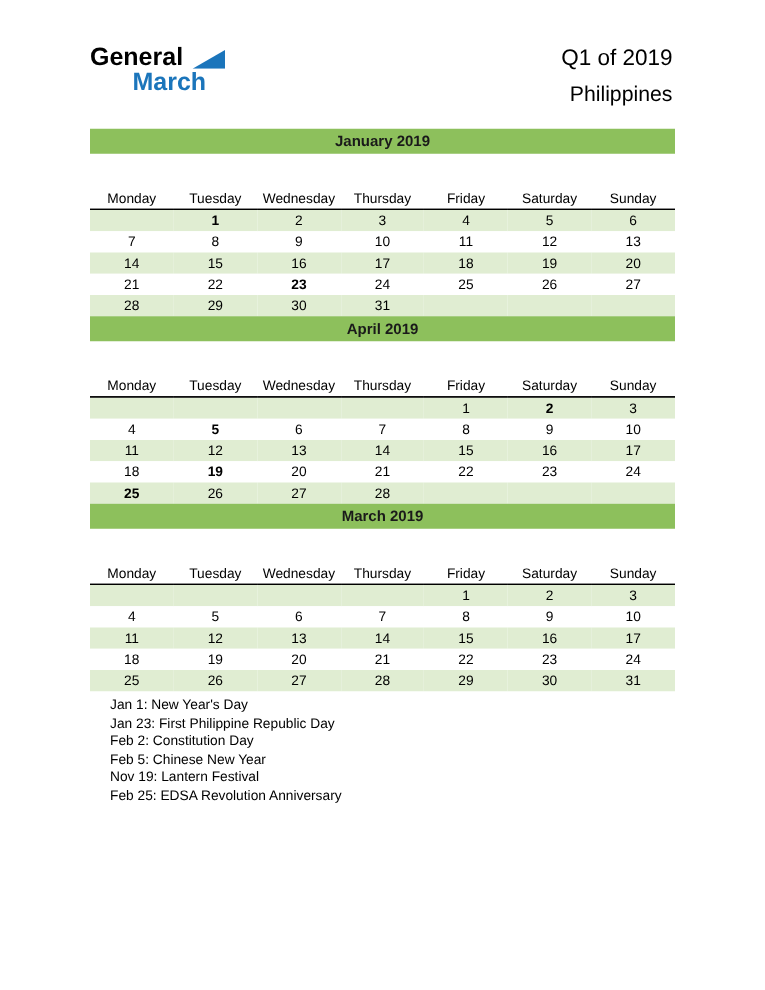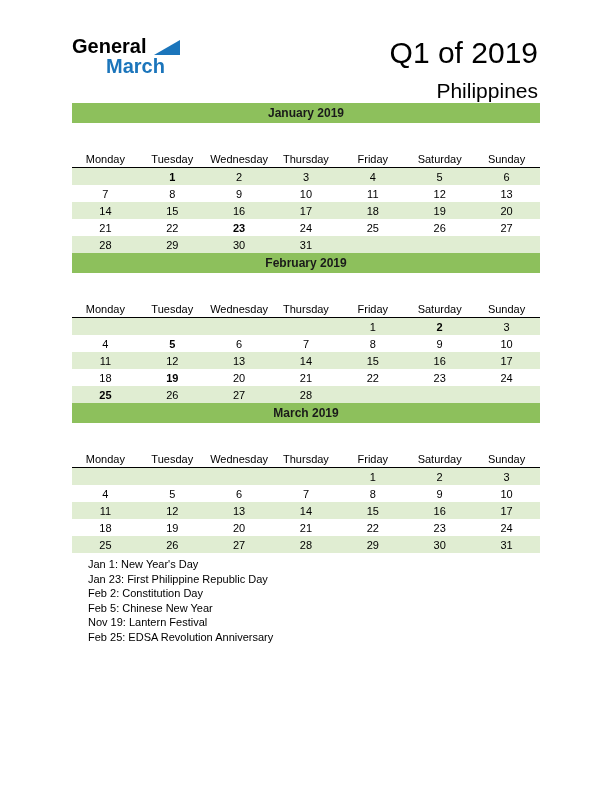--- a/index.html
+++ b/index.html
@@ -41,25 +41,25 @@
   .logo-flag { display: inline-block; margin-bottom: 1px; }
   .logo-blue {
     font-size: 20px;
     font-weight: bold;
     color: var(--brand-blue, #1B75BB);
     margin-left: 34px;
     margin-top: 0px;
   }
   .titles { text-align: right; }
   .q-title {
-    font-size: 30px;
+    font-size: 18px;
     color: #000;
   }
   .subtitle {
-    font-size: 21px;
+    font-size: 17px;
     margin-top: 9px;
     color: #000;
   }
 
   
   .months {
     position: absolute;
     top: 103px;
     left: 72px;
     width: 468px;
@@ -193,21 +193,21 @@
               <td>30</td>
               <td>31</td>
               <td></td>
               <td></td>
               <td></td>
             </tr>
           </tbody>
         </table>
       </div>
       <div class="month">
-        <div class="month-title">February 2019</div>
+        <div class="month-title">April 2019</div>
         <table class="cal">
           <thead>
             <tr>
               <th>Monday</th>
               <th>Tuesday</th>
               <th>Wednesday</th>
               <th>Thursday</th>
               <th>Friday</th>
               <th>Saturday</th>
               <th>Sunday</th>

